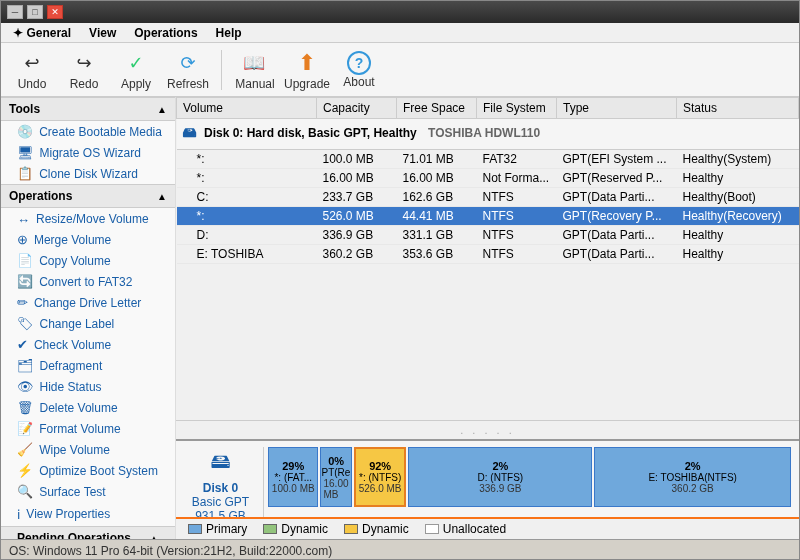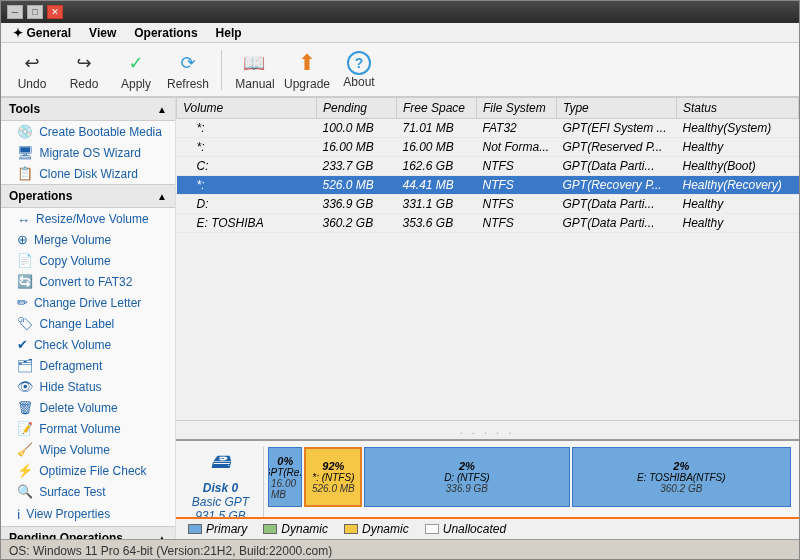--- a/index.html
+++ b/index.html
@@ -102,21 +102,20 @@
       gap: 6px;
     }
     .sidebar-icon { font-size: 13px; flex-shrink: 0; }
 
     
     #content-area {
       flex: 1;
       display: flex;
       flex-direction: column;
       overflow: hidden;
-      font-style: italic;
     }
 
     
     #partition-table-container {
       flex: 1;
       overflow-y: auto;
       border-bottom: 1px solid #ccc;
     }
     table {
       width: 100%;
@@ -222,21 +221,21 @@
       display: flex;
       align-items: center;
       padding: 0 8px;
       font-size: 11px;
       color: #333;
     }
     .pending-header {
       background: #e8e8e8;
       border-bottom: 1px solid #ccc;
       border-top: 1px solid #ccc;
-      padding: 4px 8px;
+      padding: 4px 16px;
       font-weight: bold;
       font-size: 12px;
       display: flex;
       align-items: center;
       justify-content: space-between;
     }
     .collapse-icon { cursor: pointer; font-size: 10px; }
 
     
     ::-webkit-scrollbar { width: 8px; height: 8px; }
@@ -369,21 +368,21 @@
     <div class="sidebar-item">
       <span class="sidebar-icon">📝</span>
       <span>Format Volume</span>
     </div>
     <div class="sidebar-item">
       <span class="sidebar-icon">🧹</span>
       <span>Wipe Volume</span>
     </div>
     <div class="sidebar-item">
       <span class="sidebar-icon">⚡</span>
-      <span>Optimize File Check</span>
+      <span>Optimize Boot System</span>
     </div>
     <div class="sidebar-item">
       <span class="sidebar-icon">🔍</span>
       <span>Surface Test</span>
     </div>
     <div class="sidebar-item">
       <span class="sidebar-icon">ℹ</span>
       <span>View Properties</span>
     </div>
 
@@ -396,29 +395,36 @@
 
   <div id="content-area">
 
     <div style="display:flex; flex-direction:column; flex:1; overflow:hidden;">
 
       <div id="partition-table-container" style="flex:1; overflow-y:auto;">
         <table>
           <thead>
             <tr>
               <th style="width:140px;">Volume</th>
-              <th style="width:80px;">Pending</th>
+              <th style="width:80px;">Capacity</th>
               <th style="width:80px;">Free Space</th>
               <th style="width:80px;">File System</th>
               <th style="width:120px;">Type</th>
               <th>Status</th>
             </tr>
           </thead>
           <tbody>
 
+            <tr class="disk-header-row">
+              <td colspan="6">
+                <span class="disk-icon">🖴</span>
+                <strong>Disk 0: Hard disk, Basic GPT, Healthy</strong>
+                <span style="color:#666; margin-left:8px;">TOSHIBA HDWL110</span>
+              </td>
+            </tr>
 
           <tr>
       <td style="padding-left:20px;">*:</td>
       <td>100.0 MB</td>
       <td>71.01 MB</td>
       <td>FAT32</td>
       <td>GPT(EFI System ...</td>
       <td>Healthy(System)</td>
     </tr>
               <tr>
@@ -469,20 +475,25 @@
 
       <div id="disk-diagram">
         <div class="disk-label-col">
           <div class="disk-label-icon">🖴</div>
           <div style="font-weight:bold;">Disk 0</div>
           <div>Basic GPT</div>
           <div>931.5 GB</div>
         </div>
         <div class="disk-partitions" id="disk-partitions">
 
+        <div class="partition-block primary-blue" style="flex: 7 1 0%;">
+      <span class="pct">29%</span>
+      <span class="name">*: (FAT...</span>
+      <span class="size">100.0 MB</span>
+    </div>
             <div class="partition-block primary-blue" style="flex: 4 1 0%;">
       <span class="pct">0%</span>
       <span class="name">GPT(Re...</span>
       <span class="size">16.00 MB</span>
     </div>
             <div class="partition-block selected-yellow" style="flex: 7 1 0%;">
       <span class="pct">92%</span>
       <span class="name">*: (NTFS)</span>
       <span class="size">526.0 MB</span>
     </div>

